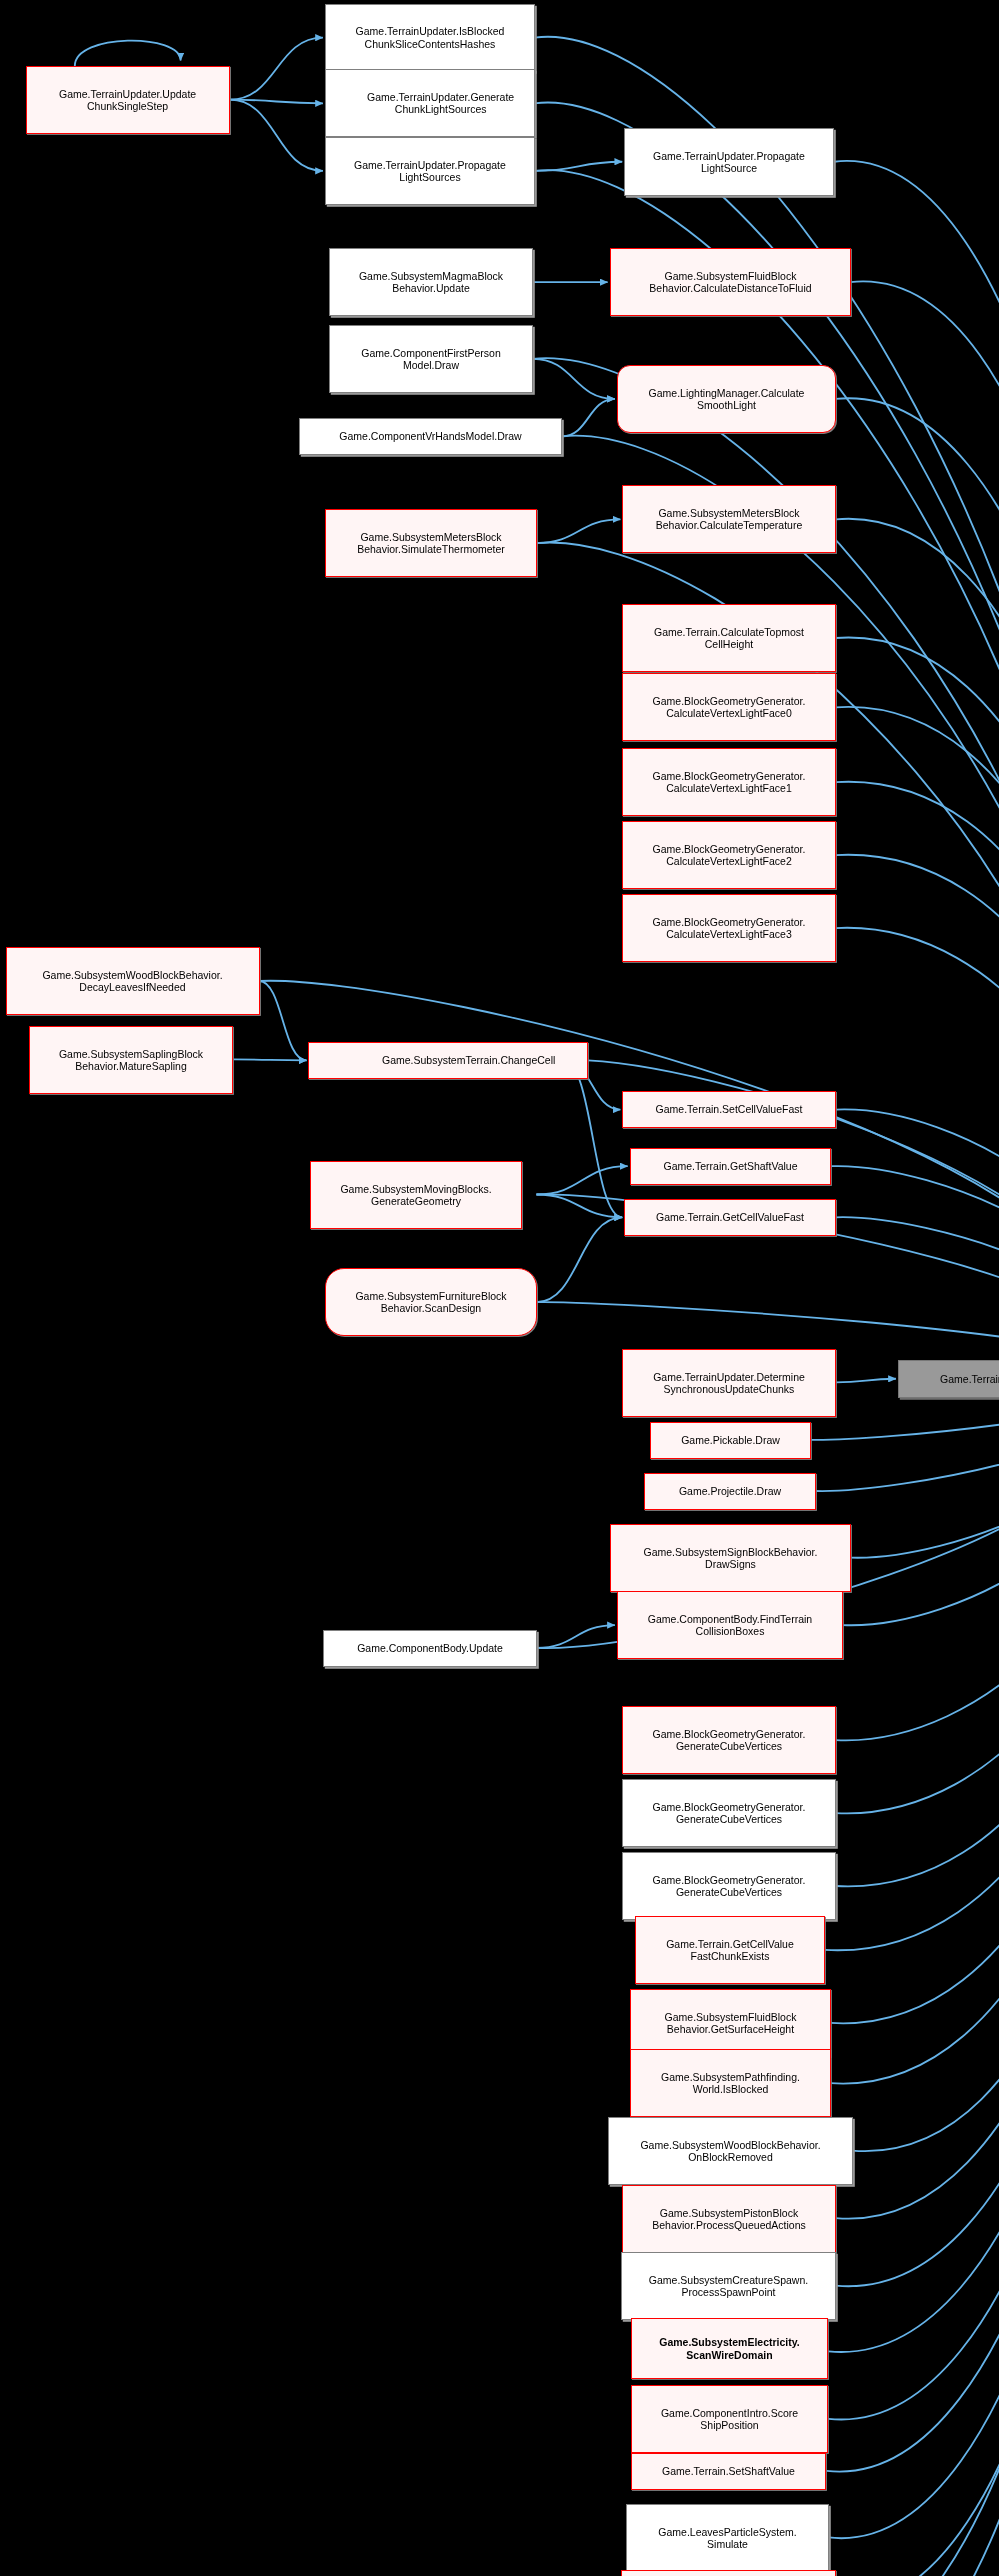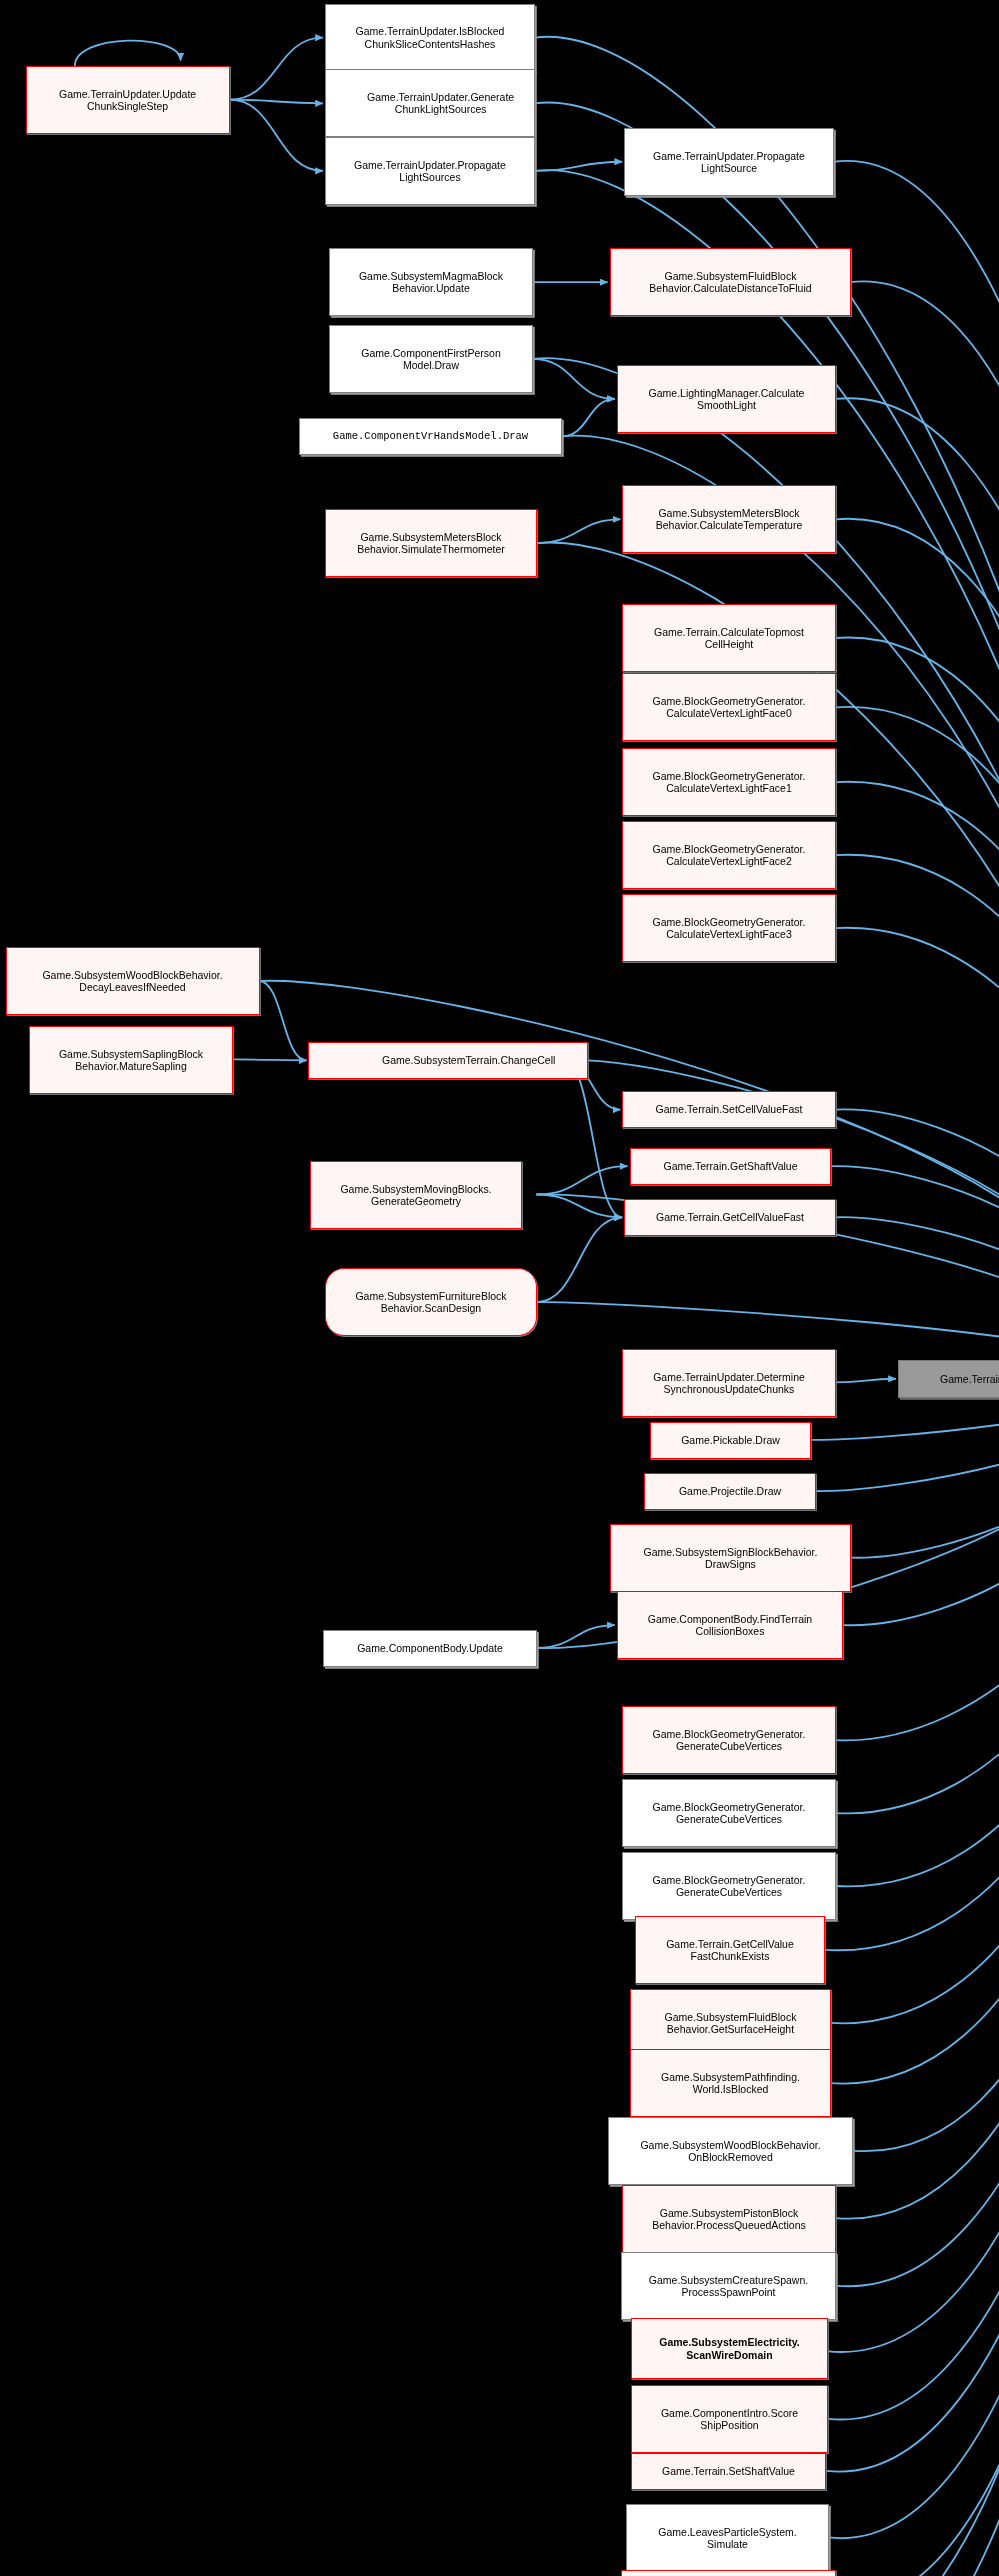--- a/index.html
+++ b/index.html
@@ -130,23 +130,23 @@
       <div class="node n-grey" style="left: 325px; top: 137px; width: 210px; height: 68px;">Game.TerrainUpdater.Propagate
 LightSources</div>
       <div class="node n-grey" style="left: 624px; top: 128px; width: 210px; height: 68px;">Game.TerrainUpdater.Propagate
 LightSource</div>
       <div class="node n-grey" style="left: 329px; top: 248px; width: 204px; height: 68px;">Game.SubsystemMagmaBlock
 Behavior.Update</div>
       <div class="node n-red" style="left: 610px; top: 248px; width: 241px; height: 68px;">Game.SubsystemFluidBlock
 Behavior.CalculateDistanceToFluid</div>
       <div class="node n-grey" style="left: 329px; top: 325px; width: 204px; height: 68px;">Game.ComponentFirstPerson
 Model.Draw</div>
-      <div class="node n-red" style="left: 617px; top: 365px; width: 219px; height: 68px;">Game.LightingManager.Calculate
+      <div class="node n-red" style="left: 617px; top: 365px; width: 219px; height: 68px; border-radius: 13px;">Game.LightingManager.Calculate
 SmoothLight</div>
-      <div class="node n-grey" style="left: 299px; top: 418px; width: 263px; height: 37px; font-family: Liberation Mono, monospace;">Game.ComponentVrHandsModel.Draw</div>
+      <div class="node n-grey" style="left: 299px; top: 418px; width: 263px; height: 37px;">Game.ComponentVrHandsModel.Draw</div>
       <div class="node n-red" style="left: 622px; top: 485px; width: 214px; height: 68px;">Game.SubsystemMetersBlock
 Behavior.CalculateTemperature</div>
       <div class="node n-red" style="left: 325px; top: 509px; width: 212px; height: 68px;">Game.SubsystemMetersBlock
 Behavior.SimulateThermometer</div>
       <div class="node n-red" style="left: 622px; top: 604px; width: 214px; height: 68px;">Game.Terrain.CalculateTopmost
 CellHeight</div>
       <div class="node n-red" style="left: 622px; top: 673px; width: 214px; height: 68px;">Game.BlockGeometryGenerator.
 CalculateVertexLightFace0</div>
       <div class="node n-red" style="left: 622px; top: 748px; width: 214px; height: 68px;">Game.BlockGeometryGenerator.
 CalculateVertexLightFace1</div>

